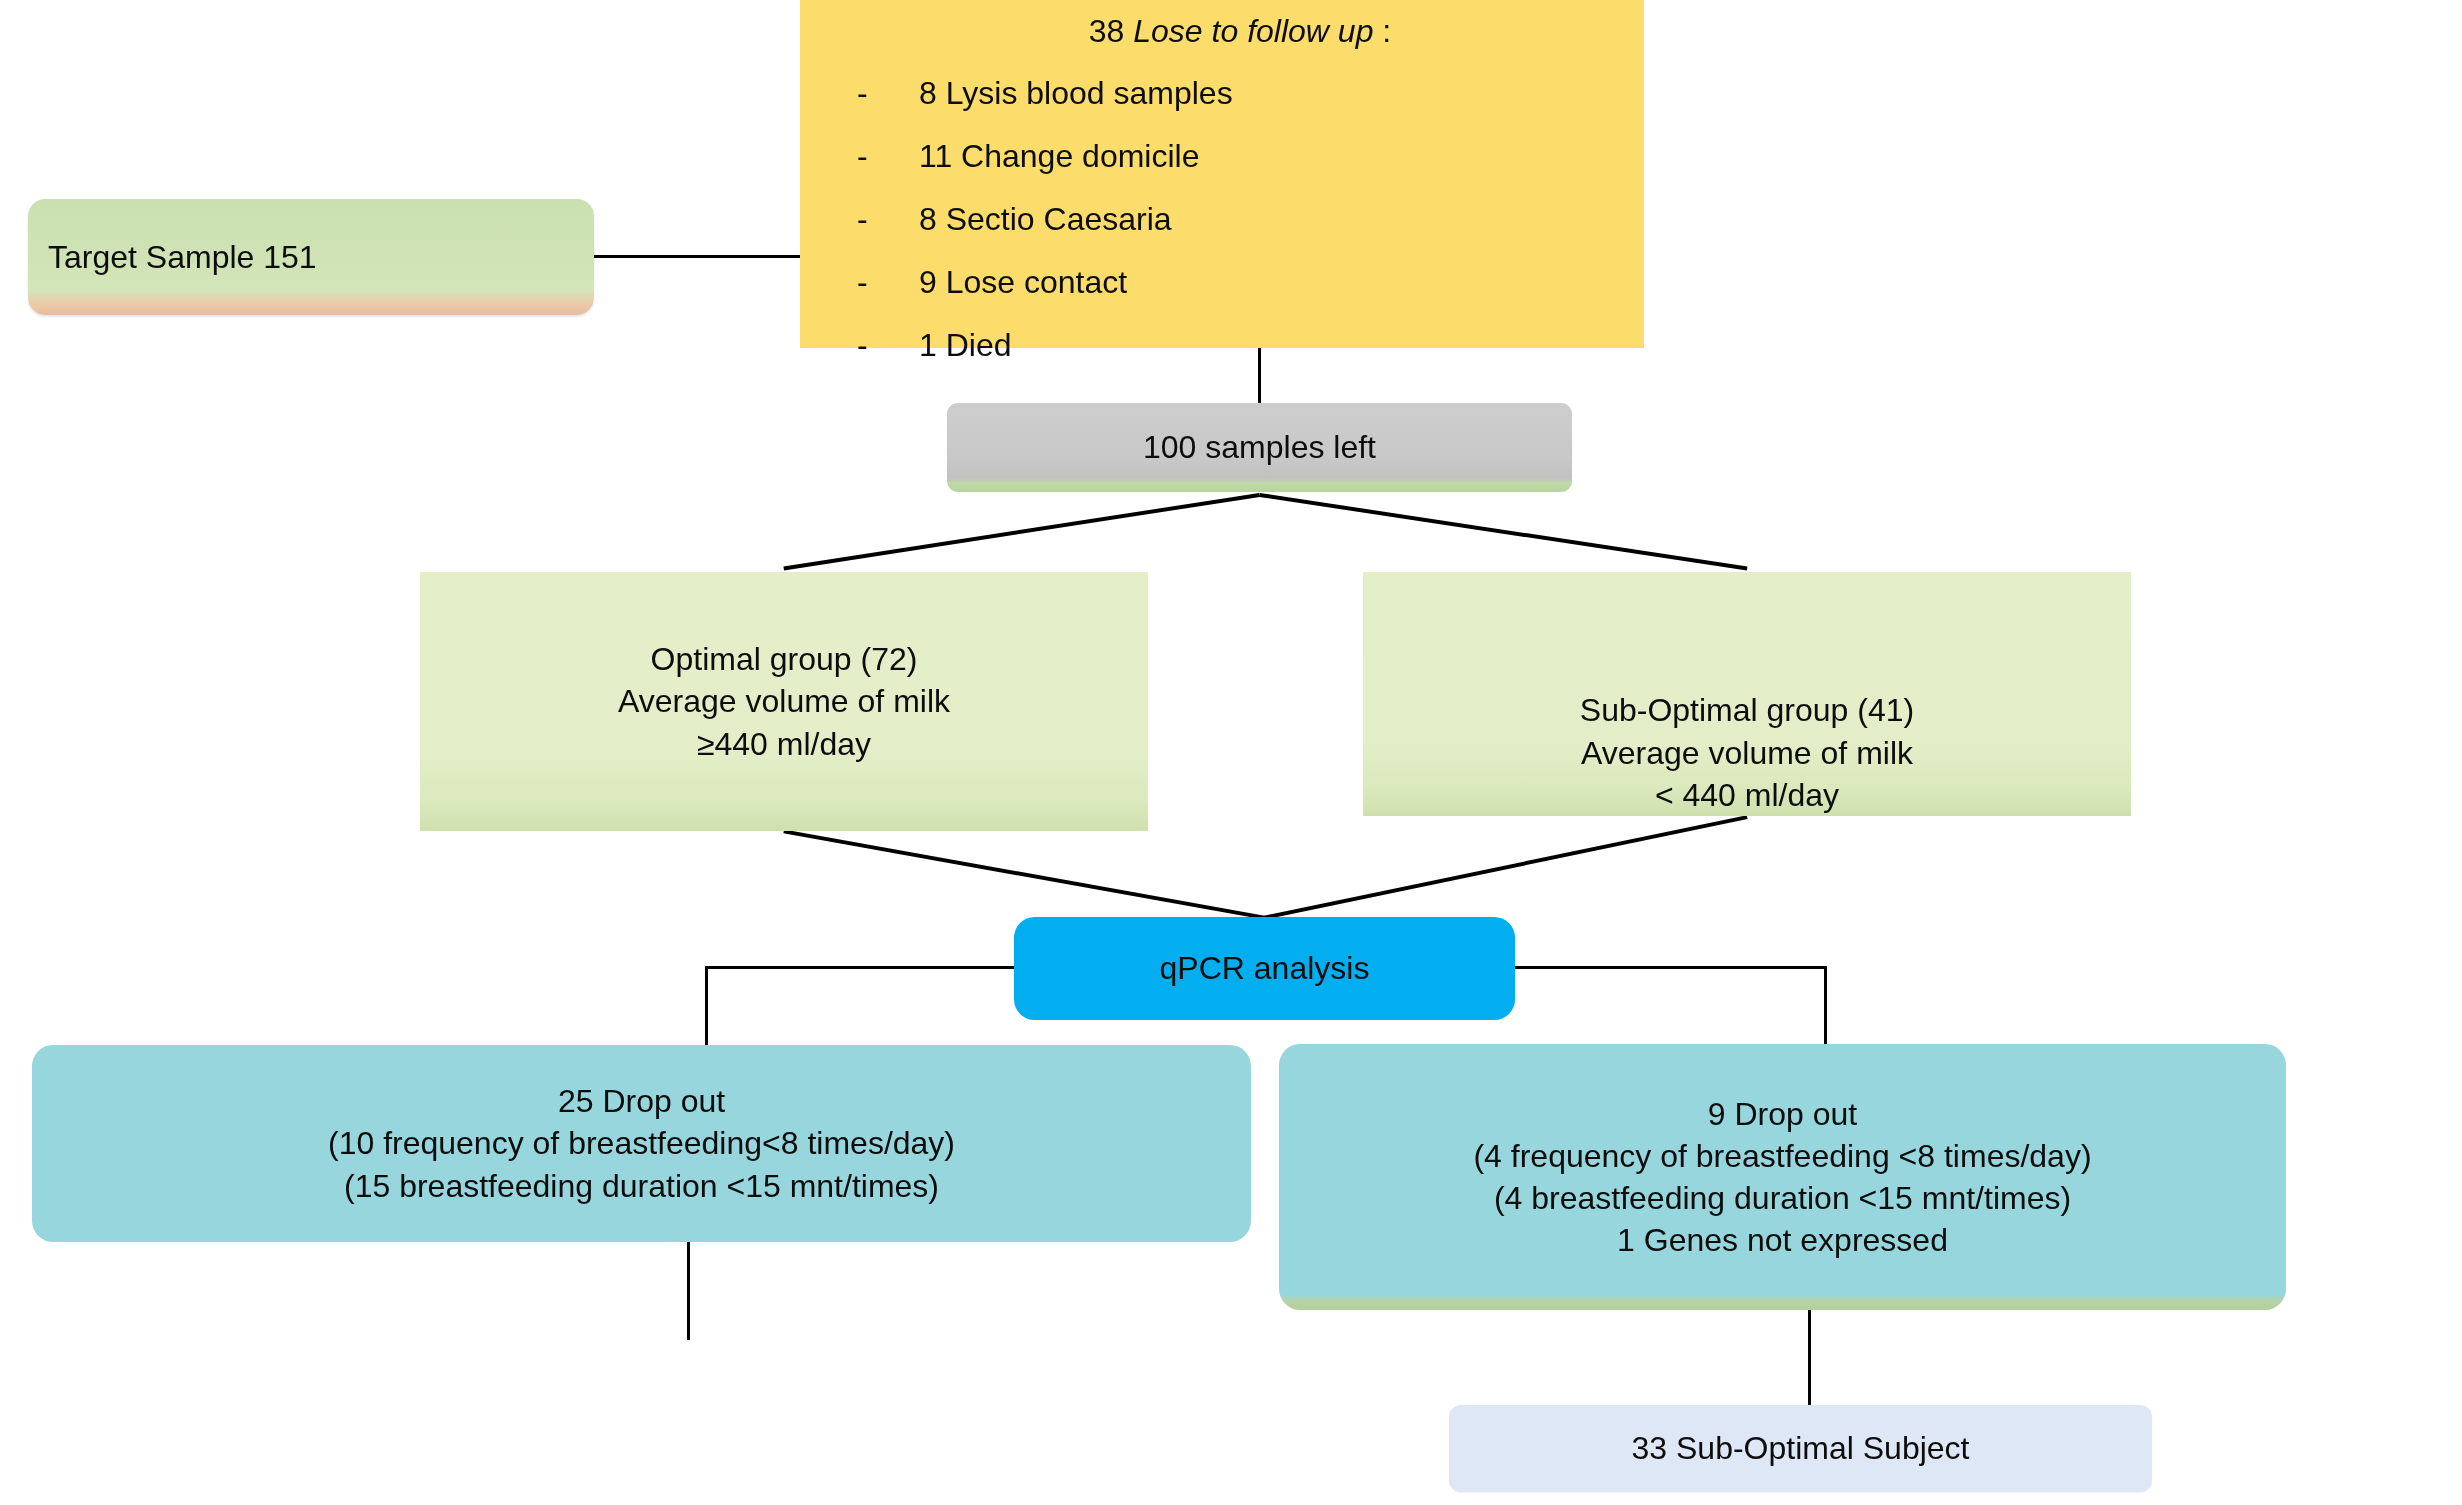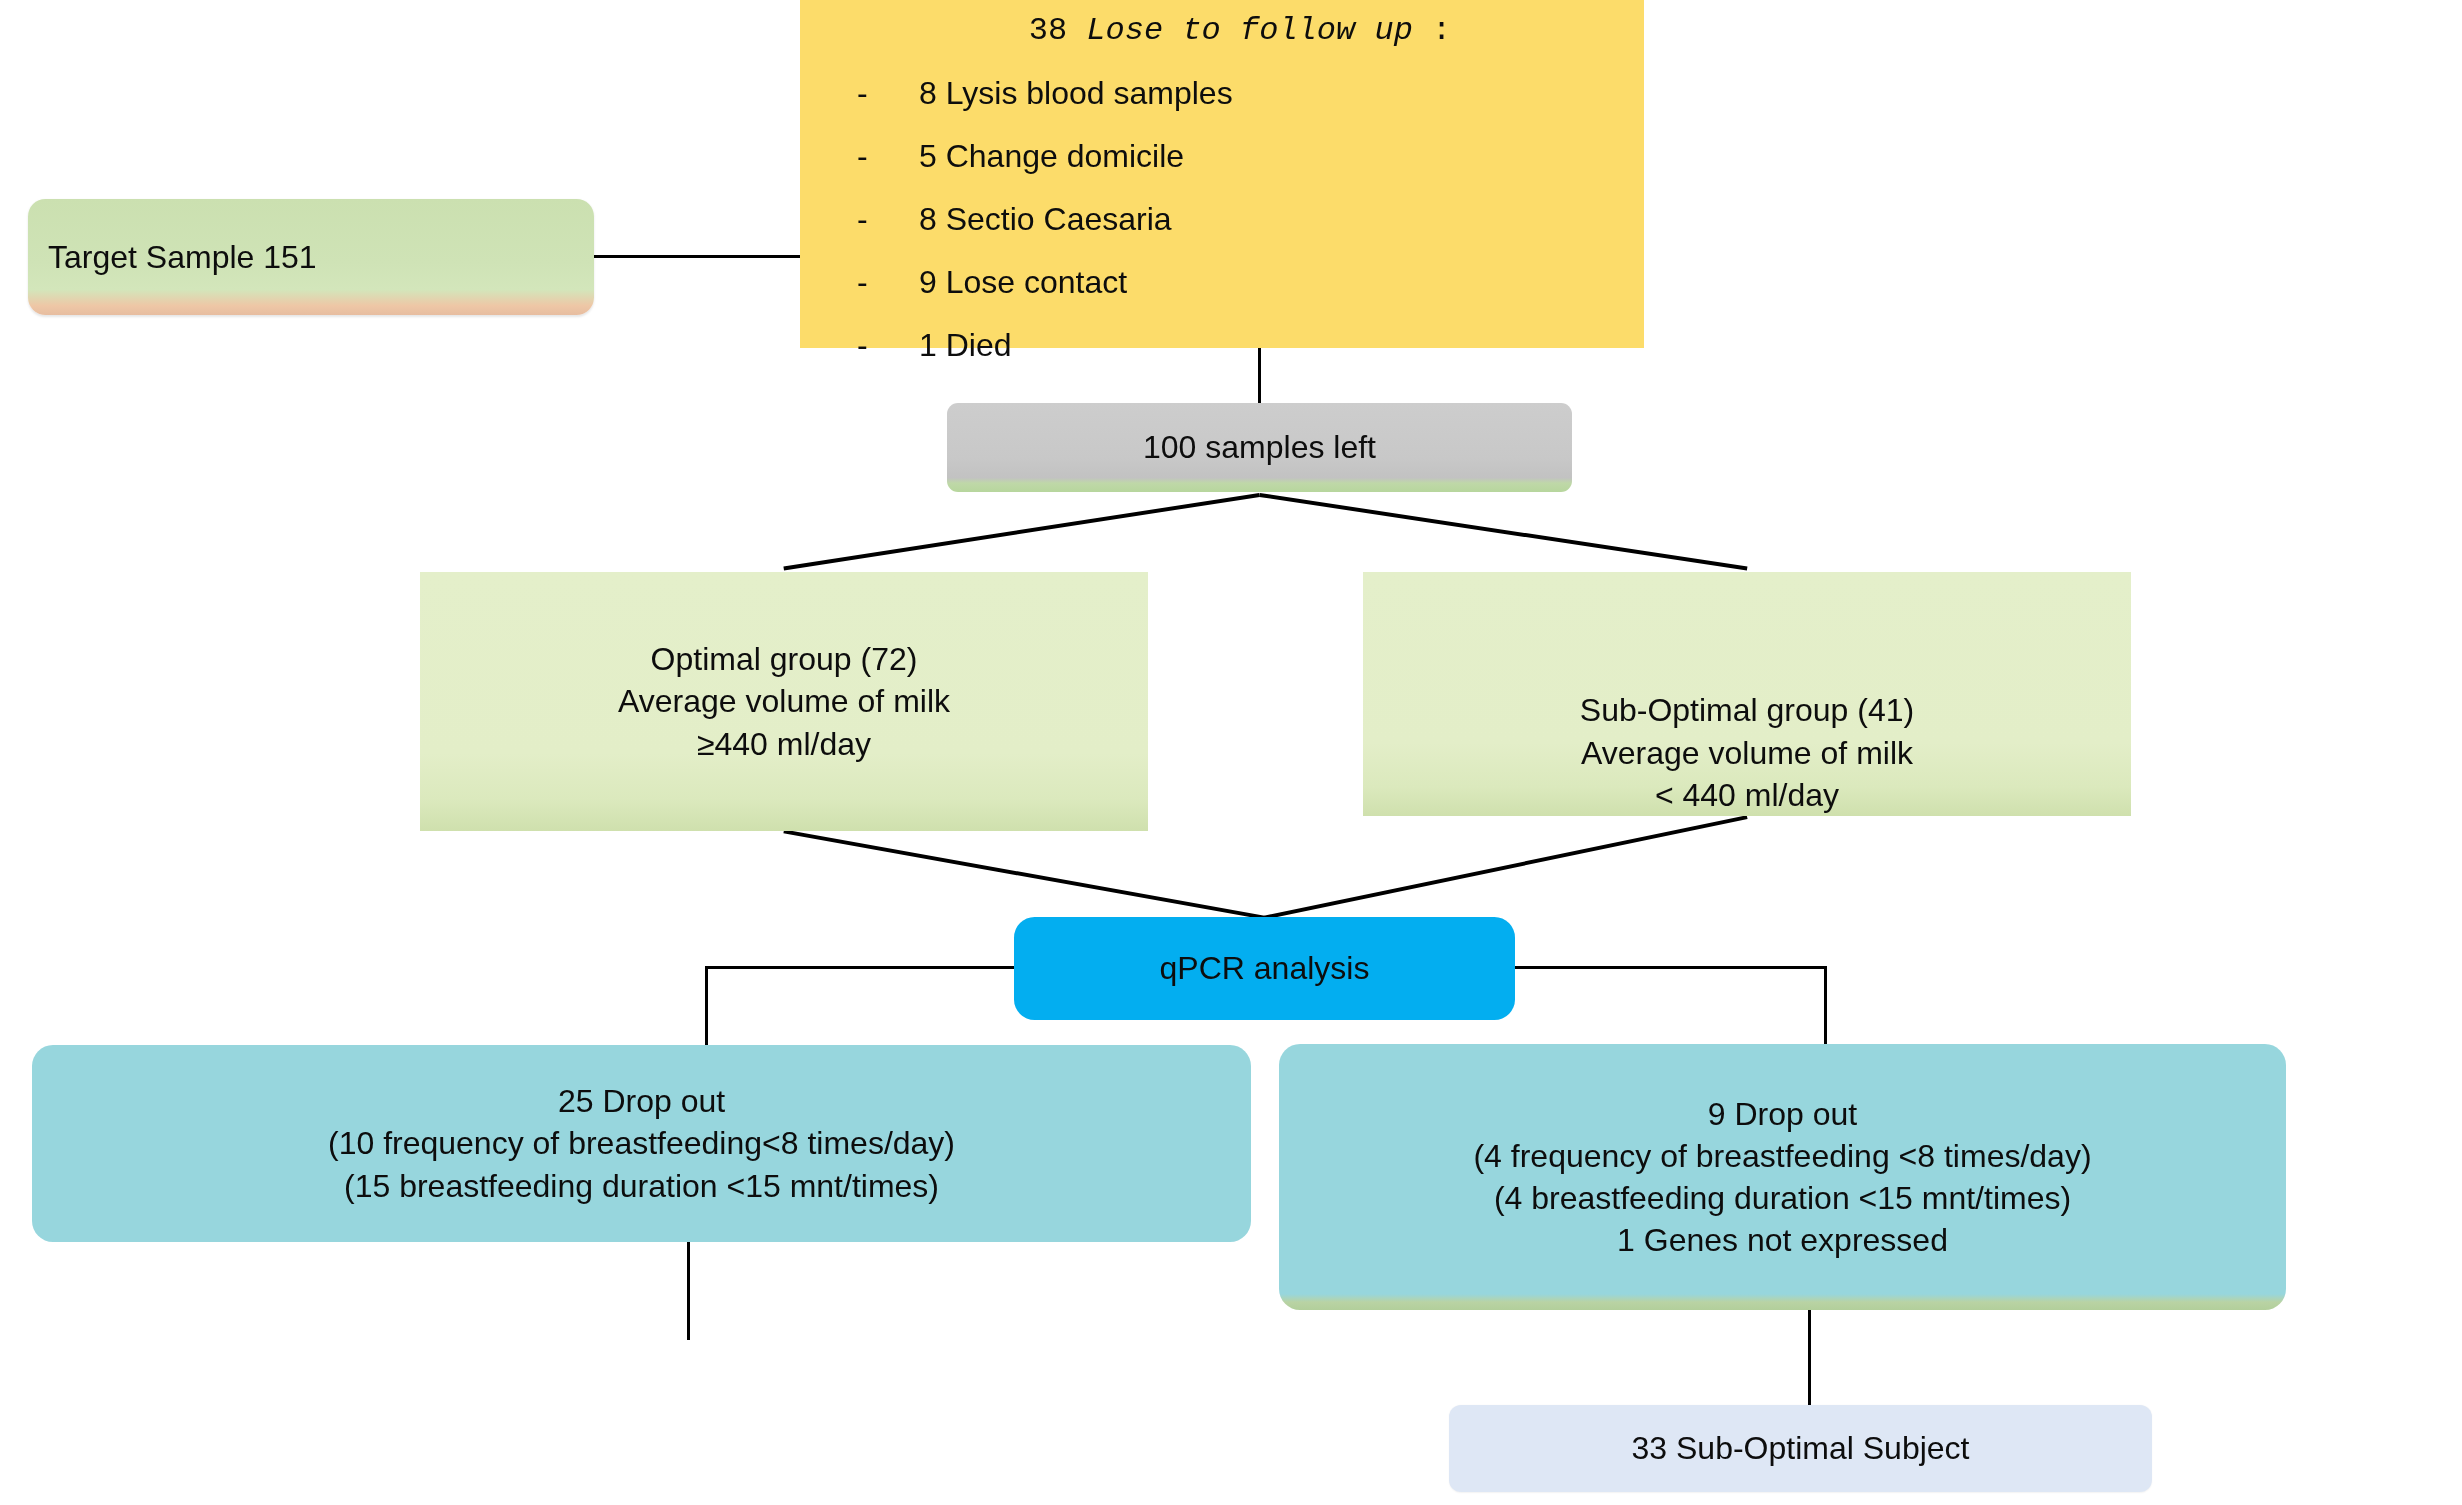--- a/index.html
+++ b/index.html
@@ -8,21 +8,21 @@
   .box{position:absolute;box-sizing:border-box;display:flex;align-items:center;justify-content:center;
        text-align:center;color:#0d0d0d;line-height:1.32;}
   .line{position:absolute;background:#000;}
 
   
   #yellow-box{
     left:800px;top:-4.8px;width:844px;height:353px;
     background:#FCDC6A;
     display:block;padding:14.3px 0 0 0;
   }
-  #yellow-box .y-title{font-size:32px;padding-left:36px;white-space:nowrap;font-family:Liberation Mono, monospace;}
+  #yellow-box .y-title{font-size:32px;padding-left:36px;white-space:nowrap;}
   #yellow-box .y-title em{font-style:italic;}
   #yellow-box ul{list-style:none;margin:0;padding:0 0 0 119px;}
   #yellow-box li{font-size:32px;position:relative;margin-top:20.6px;white-space:nowrap;text-align:left;}
   #yellow-box li .dash{position:absolute;left:-62px;top:0;}
 
   
   #target-sample{
     left:28px;top:199px;width:566px;height:116px;
     border-radius:17.4px;
     background:linear-gradient(to bottom,#cbe0b0 0%,#cfe3b6 55%,#d3e6bb 78%,#eec7a6 92%,#e7bda0 100%);
@@ -111,21 +111,21 @@
       <span>38</span>
       <em>Lose to follow up</em><span> :</span>
     </div>
     <ul>
       <li>
         <span class="dash">-</span>
         <span>8 Lysis blood samples</span>
       </li>
       <li>
         <span class="dash">-</span>
-        <span>5 Change domicile</span>
+        <span>11 Change domicile</span>
       </li>
       <li>
         <span class="dash">-</span>
         <span>8  Sectio Caesaria</span>
       </li>
       <li>
         <span class="dash">-</span>
         <span>9 Lose contact</span>
       </li>
       <li>

